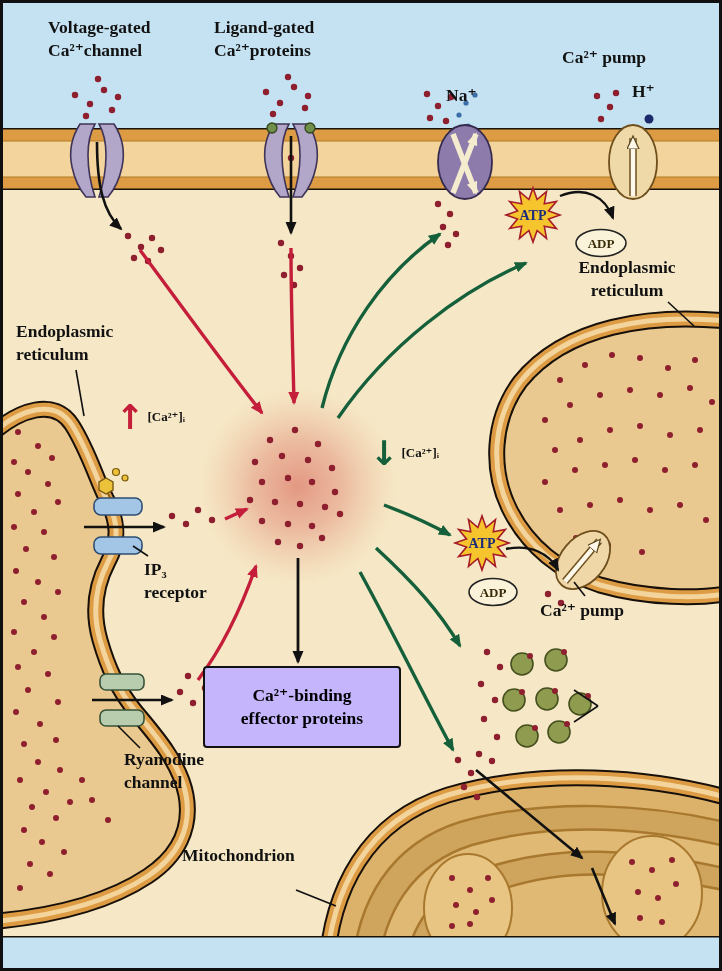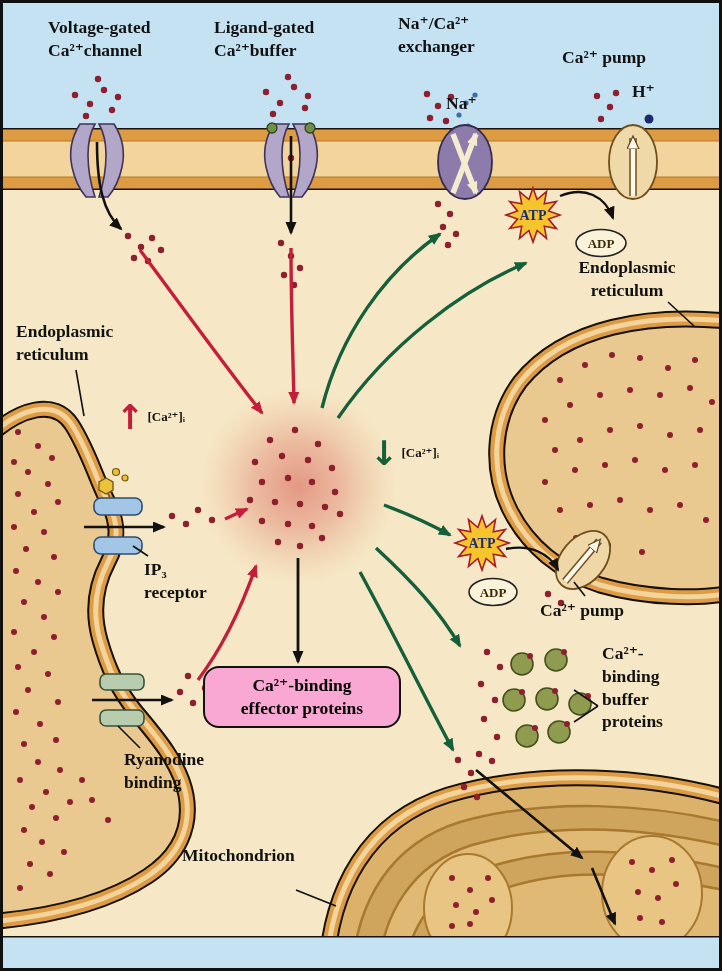--- a/index.html
+++ b/index.html
@@ -6,22 +6,22 @@
   body { background:#ffffff; font-family:"Liberation Serif","DejaVu Serif",serif; }
   .stage { position:relative; width:722px; height:971px; overflow:hidden; background:#f6e8c6; }
   .frame { position:absolute; inset:0; border:3px solid #101010; z-index:50; pointer-events:none; }
   .stage svg { position:absolute; left:0; top:0; }
   .label { position:absolute; white-space:pre-line; font-weight:bold; color:#111; font-size:17.5px; line-height:1.3; z-index:10; }
   .conc { position:absolute; display:flex; align-items:center; gap:3px; z-index:10; color:#111; }
   .conc .arrow { font-weight:bold; font-size:34px; line-height:26px; font-family:"DejaVu Sans",sans-serif; }
   .conc .arrow.up { color:#c41e3a; }
   .conc .arrow.down { color:#15603a; }
   .conc .txt { font-weight:bold; font-size:13px; }
-  .effector-box { position:absolute; left:203px; top:666px; width:198px; background:#f9a8d4;
-    border:2px solid #111; border-radius:16px; padding:6px 4px; text-align:center;
+  .effector-box { position:absolute; left:203px; top:666px; width:198px; background:#c4b5fd;
+    border:2px solid #111; border-radius:4px; padding:16px 4px; text-align:center;
     font-weight:bold; font-size:17.5px; line-height:1.3; white-space:pre-line; z-index:10; }
 </style>
 </head>
 <body>
 
 <div class="stage">
 
 <svg width="722" height="971" viewBox="0 0 722 971">
   <defs>
     <radialGradient id="blobGrad" cx="50%" cy="50%" r="50%">
@@ -398,47 +398,41 @@
     <line x1="585" y1="596" x2="574" y2="582"></line>
     <line x1="598" y1="706" x2="574" y2="690"></line>
     <line x1="598" y1="706" x2="574" y2="722"></line>
     <line x1="296" y1="890" x2="336" y2="906"></line>
   </g>
 </svg>
 
 <div class="label" style="left:12px; top:16px;margin-left:36px;">Voltage-gated
 Ca²⁺channel</div>
 <div class="label" style="left:214px; top:16px;">Ligand-gated
-Ca²⁺buffer</div>
-<div class="label" style="left:398px; top:12px;">Na⁺/Ca²⁺
-exchanger</div>
-<div class="label" style="left:446px; top:92px;">Na⁺</div>
+Ca²⁺proteins</div>
+<div class="label" style="left:446px; top:84px;">Na⁺</div>
 <div class="label" style="left:562px; top:46px;">Ca²⁺ pump</div>
 <div class="label" style="left:632px; top:80px;">H⁺</div>
 <div class="label" style="left:16px; top:320px;">Endoplasmic
 reticulum</div>
 <div class="label" style="left:552px; top:256px; width:150px; text-align:center;">Endoplasmic
 reticulum</div>
 
 <div class="conc" style="left:116px; top:404px;">
   <span class="arrow up">↑</span>
   <span class="txt">[Ca²⁺]ᵢ</span>
 </div>
 <div class="conc" style="left:370px; top:440px;">
   <span class="arrow down">↓</span>
   <span class="txt">[Ca²⁺]ᵢ</span>
 </div>
 
 <div class="label" style="left:144px; top:558px;">IP₃
 receptor</div>
 <div class="label" style="left:124px; top:748px;">Ryanodine
-binding</div>
+channel</div>
 <div class="effector-box">Ca²⁺-binding
 effector proteins</div>
 <div class="label" style="left:540px; top:599px;">Ca²⁺ pump</div>
-<div class="label" style="left:602px; top:642px;">Ca²⁺-
-binding
-buffer
-proteins</div>
 <div class="label" style="left:182px; top:844px;">Mitochondrion</div>
 
 <div class="frame"></div>
 </div>
 
 </body></html>

